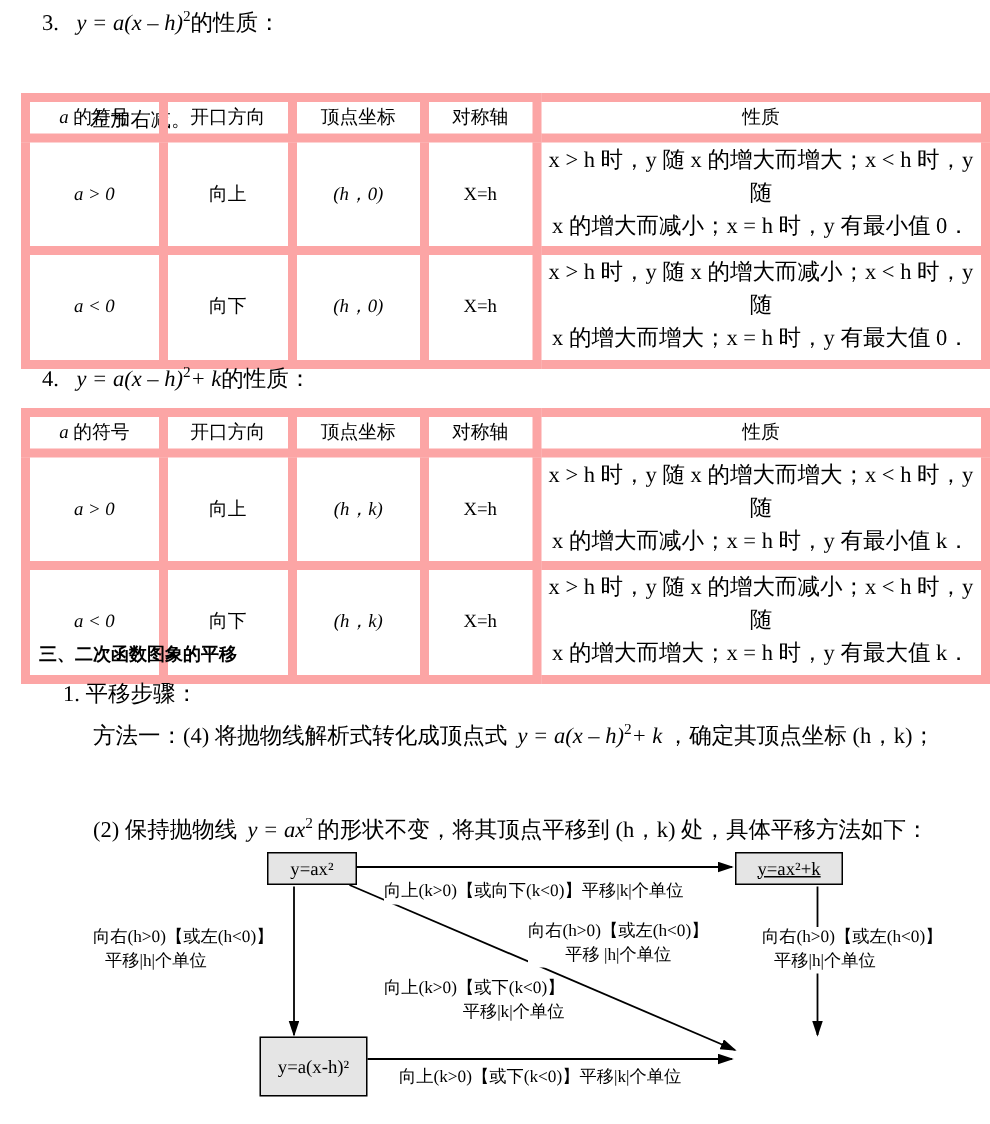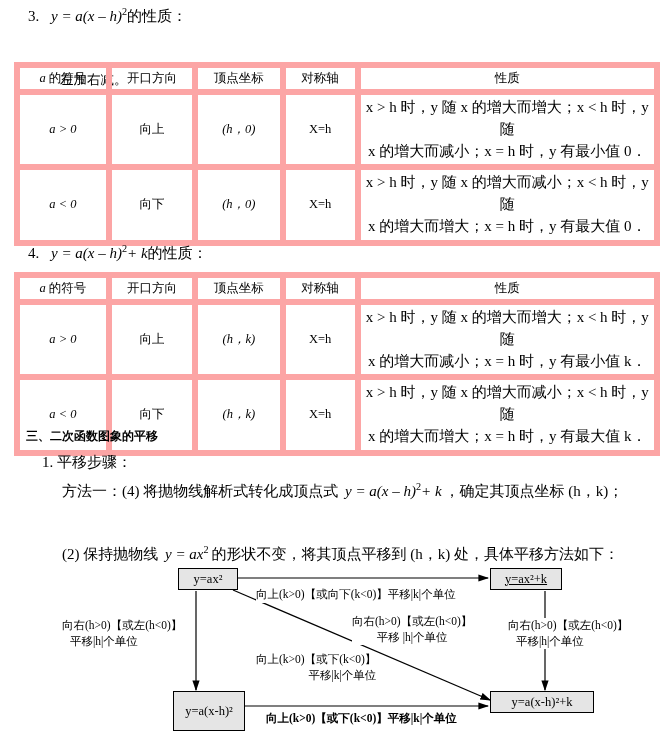--- a/index.html
+++ b/index.html
@@ -204,21 +204,20 @@
     <line x1="545" y1="43" x2="545" y2="142" stroke="#000" stroke-width="1.2" marker-end="url(#ah)"></line>
 
     <line x1="243" y1="158" x2="488" y2="158" stroke="#000" stroke-width="1.2" marker-end="url(#ah)"></line>
 
     <line x1="233" y1="42" x2="490" y2="152" stroke="#000" stroke-width="1.2" marker-end="url(#ah)"></line>
   </svg>
 
   <div class="fbox" style="left:178px; top:20px; width:60px; height:22px;">y=ax²</div>
   <div class="fbox" style="left:490px; top:20px; width:72px; height:22px;text-decoration:underline;">y=ax²+k</div>
   <div class="fbox" style="left:173px; top:143px; width:72px; height:40px;">y=a(x-h)²</div>
-  <div class="fbox" style="left:490px; top:143px; width:104px; height:22px;">y=a(x-h)²+k</div>
 
   <div class="flabel" style="left:256px; top:10px;margin-top:29px;">向上(k&gt;0)【或向下(k&lt;0)】平移|k|个单位</div>
 
   <div class="flabel" style="left:62px; top:70px; text-align:left;">
     <div>向右(h&gt;0)【或左(h&lt;0)】</div>
     <div style="padding-left:8px;">平移|h|个单位</div>
   </div>
 
   <div class="flabel" style="left:508px; top:70px; text-align:left;">
     <div>向右(h&gt;0)【或左(h&lt;0)】</div>
@@ -228,14 +227,14 @@
   <div class="flabel" style="left:352px; top:66px;">
     <div>向右(h&gt;0)【或左(h&lt;0)】</div>
     <div>平移 |h|个单位</div>
   </div>
 
   <div class="flabel" style="left:256px; top:104px;text-align:right;">
     <div>向上(k&gt;0)【或下(k&lt;0)】</div>
     <div>平移|k|个单位</div>
   </div>
 
-  <div class="flabel" style="left:266px; top:163px;font-weight:bold;">向上(k&gt;0)【或下(k&lt;0)】平移|k|个单位</div>
+  <div class="flabel" style="left:266px; top:163px;">向上(k&gt;0)【或下(k&lt;0)】平移|k|个单位</div>
 </div>
 
 </body></html>

